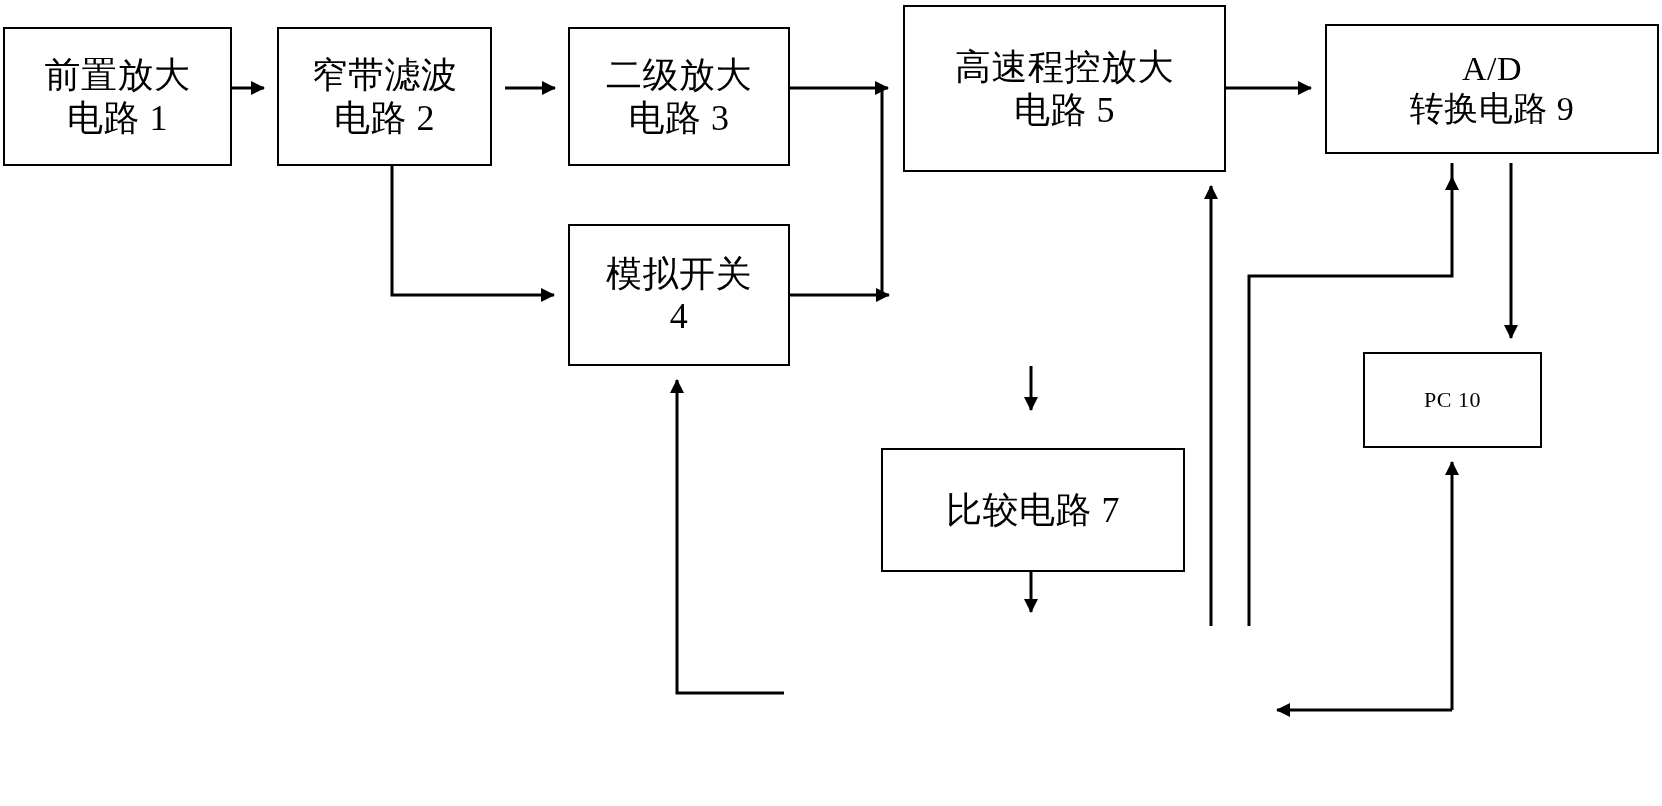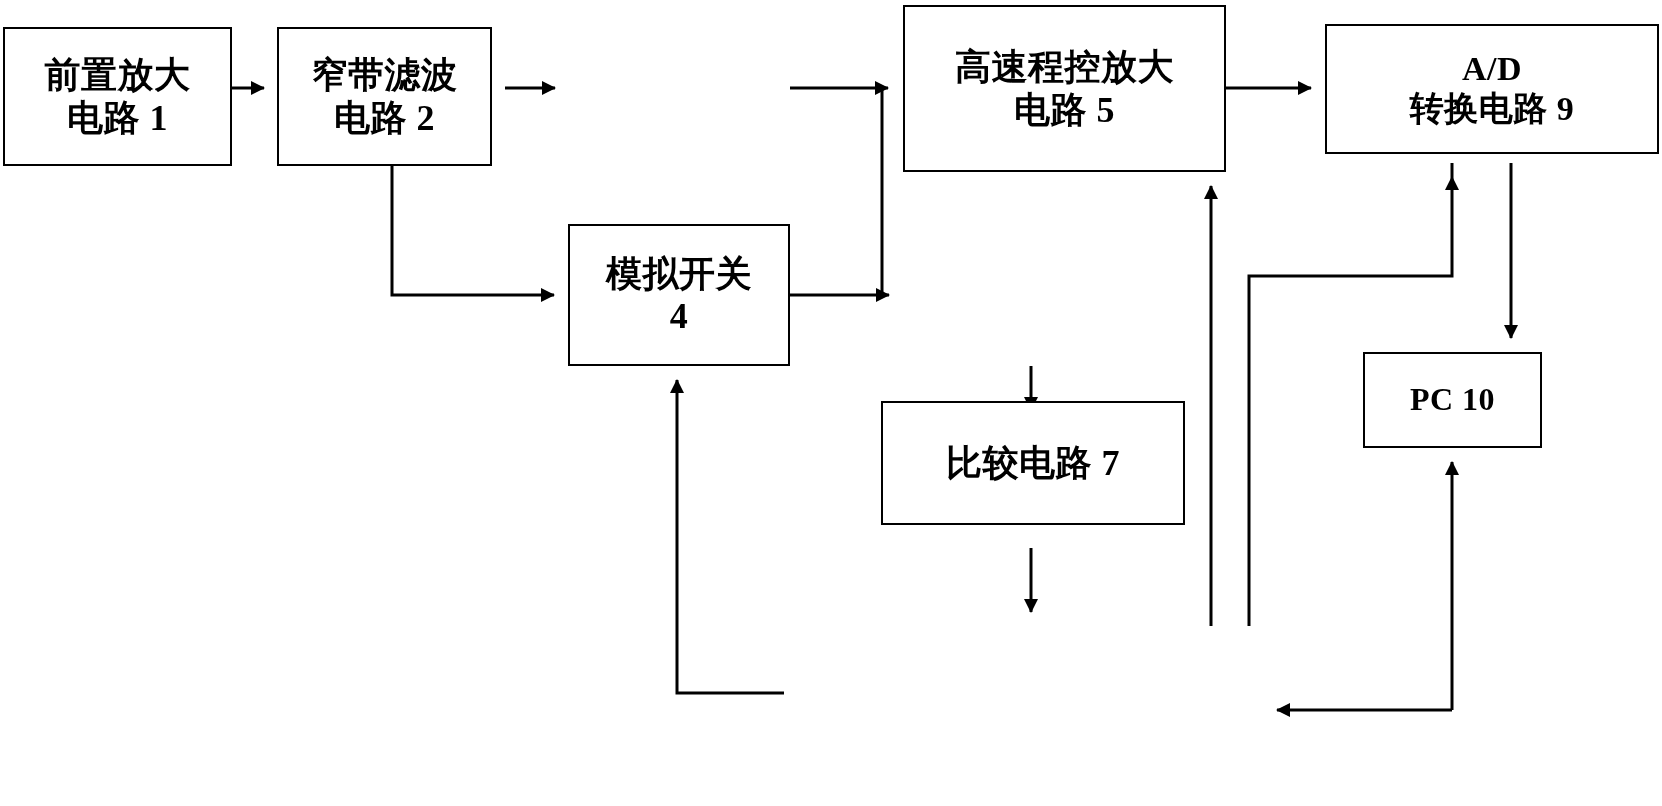--- a/index.html
+++ b/index.html
@@ -2,21 +2,20 @@
 <html><head>
 <meta charset="utf-8">
 <style>
   html,body{margin:0;padding:0;background:#ffffff;}
   #stage{
     position:relative;
     width:1662px;height:806px;
     background:#ffffff;
     overflow:hidden;
     font-family:"Liberation Serif", serif;
-    font-weight:bold;
   }
   #wires{position:absolute;left:0;top:0;width:1662px;height:806px;}
   .node{
     position:absolute;
     box-sizing:border-box;
     border:2px solid #000000;
     background:#ffffff;
     display:flex;
     align-items:center;
     justify-content:center;
@@ -24,21 +23,21 @@
     color:#000000;
     line-height:1.18;
     z-index:3;
   }
   .node .lbl{
     display:block;
     white-space:pre-line;
     font-size:36px;
     letter-spacing:0.5px;
   }
-  .n-pc .lbl{font-size:32px;}
+  .n-pc .lbl{font-size:22px;}
   .n-ad .lbl{font-size:34px;}
 </style>
 </head>
 <body>
 
 <div id="stage">
 
   <svg id="wires" viewBox="0 0 1662 806" width="1662" height="806" xmlns="http://www.w3.org/2000/svg">
     <defs>
       <marker id="ah" markerWidth="14" markerHeight="14" refX="13" refY="7" orient="auto" markerUnits="userSpaceOnUse">
@@ -82,38 +81,42 @@
   <div class="node n-1" style="left:3px;top:27px;width:229px;height:139px;">
     <span class="lbl">前置放大
 电路 1</span>
   </div>
 
   <div class="node n-2" style="left:277px;top:27px;width:215px;height:139px;">
     <span class="lbl">窄带滤波
 电路 2</span>
   </div>
 
+  <div class="node n-3" style="left:568px;top:27px;width:222px;height:139px;">
+    <span class="lbl">二级放大
+电路 3</span>
+  </div>
 
   <div class="node n-5" style="left:903px;top:5px;width:323px;height:167px;">
     <span class="lbl">高速程控放大
 电路 5</span>
   </div>
 
   <div class="node n-9 n-ad" style="left:1325px;top:24px;width:334px;height:130px;">
     <span class="lbl">A/D
 转换电路 9</span>
   </div>
 
   <div class="node n-4" style="left:568px;top:224px;width:222px;height:142px;">
     <span class="lbl">模拟开关
 4</span>
   </div>
 
 
-  <div class="node n-7" style="left:881px;top:401px;width:304px;height:124px;">
+  <div class="node n-7" style="left:881px;top:448px;width:304px;height:124px;">
     <span class="lbl">比较电路 7</span>
   </div>
 
 
   <div class="node n-10 n-pc" style="left:1363px;top:352px;width:179px;height:96px;">
     <span class="lbl">PC 10</span>
   </div>
 
 </div>
 

